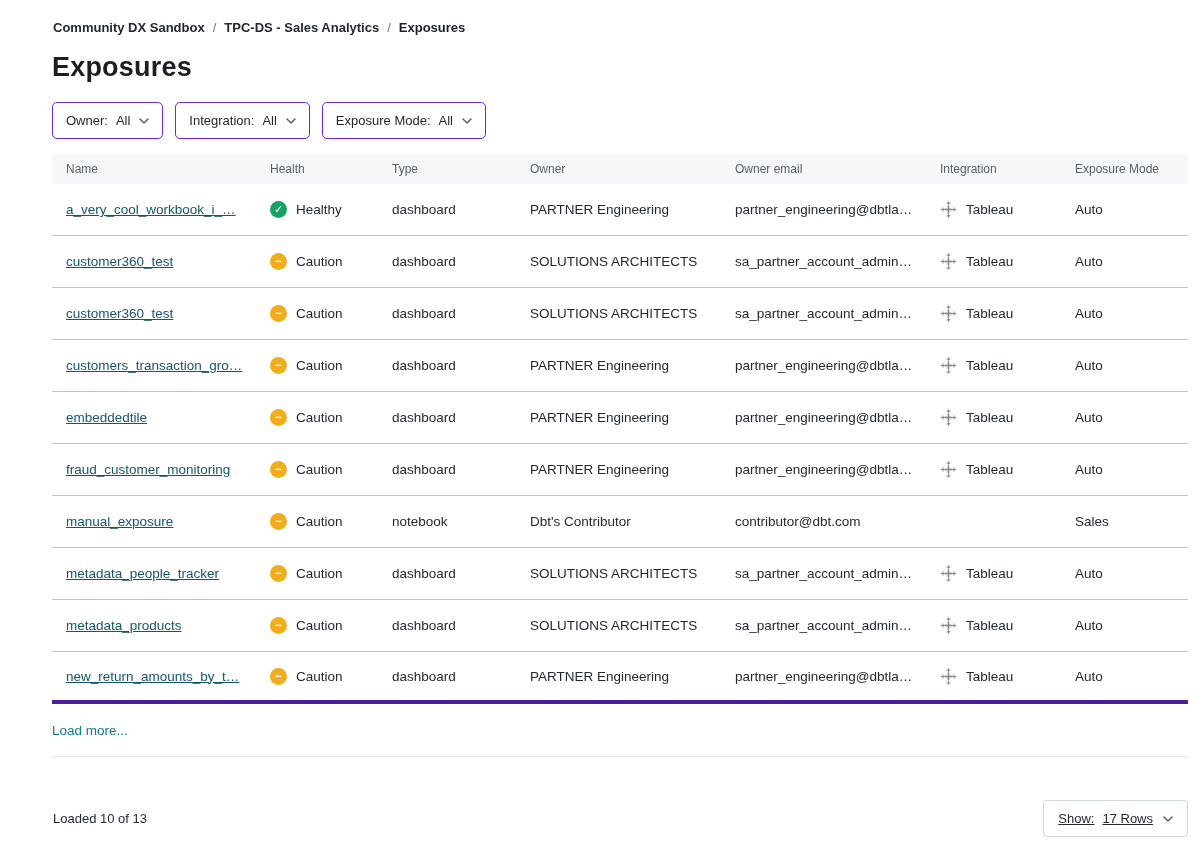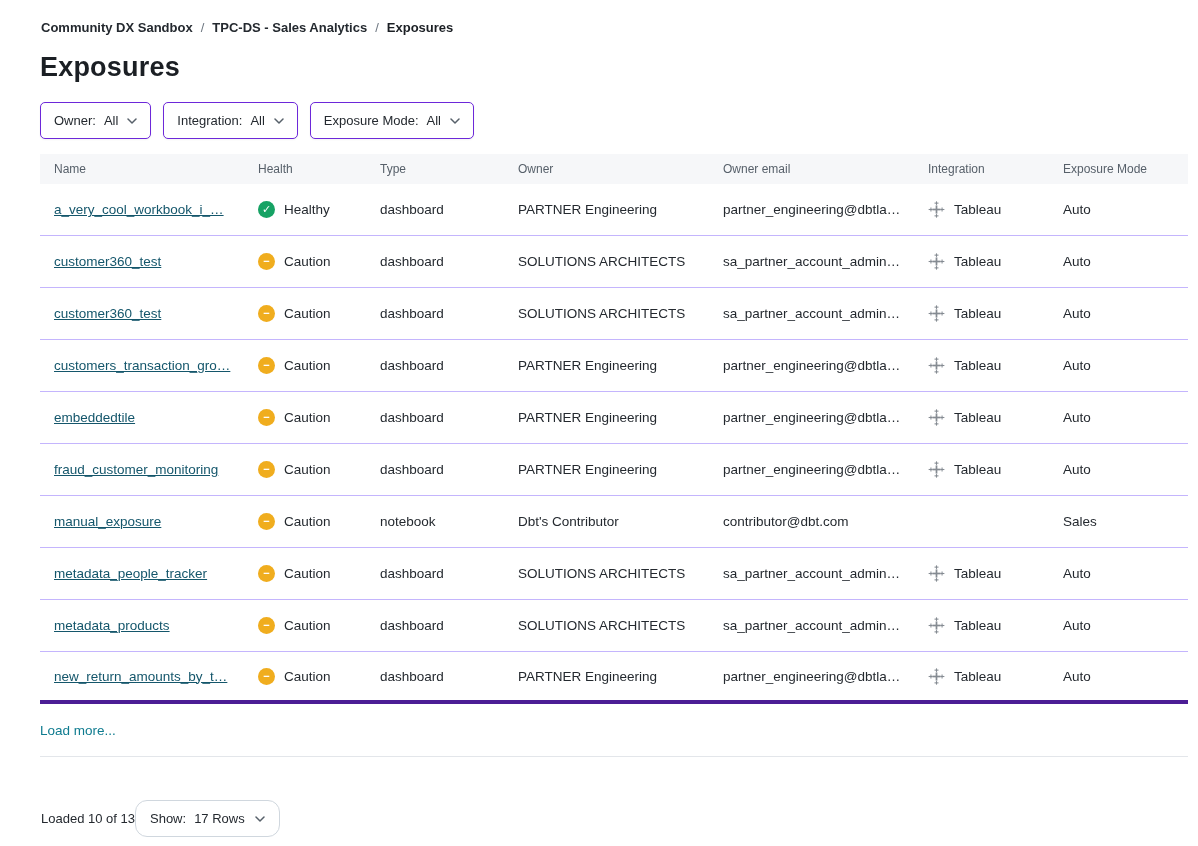--- a/index.html
+++ b/index.html
@@ -2,21 +2,21 @@
 <html style="--healthy: #16a264; --caution: #f0ad1e; --link: #14566b; --load-more: #0e7b8f;"><head>
 <meta charset="utf-8">
 <style>
   * { box-sizing: border-box; margin: 0; padding: 0; }
   html, body { background: #ffffff; }
   body {
     width: 1198px; height: 846px; margin: 0; overflow: hidden;
     font-family: "Liberation Sans", "DejaVu Sans", sans-serif;
     color: #24292f;
   }
-  .page { padding: 20px 10px 0 40px; }
+  .page { padding: 20px 10px 0 52px; }
 
   
   .breadcrumb { display: flex; align-items: center; gap: 8px; font-size: 13px; font-weight: 700; margin-left: 1px; }
   .crumb { color: #24292f; cursor: pointer; }
   .crumb-sep { color: #6e7781; font-weight: 400; }
   .crumb.current { color: #1b1f24; }
 
   
   .page-title { font-size: 27px; font-weight: 700; letter-spacing: .2px; margin-top: 17px; color: #1b1f24; }
 
@@ -55,27 +55,28 @@
     color: #fff; font-size: 11px; font-weight: 700; line-height: 1;
   }
   .badge.healthy { background: var(--healthy, #119e62); }
   .badge.caution { background: var(--caution, #f0ad1e); }
   .ticon { display: inline-flex; width: 17px; height: 17px; flex: 0 0 17px; }
 
   .load-more-row { height: 52px; display: flex; align-items: center; justify-content: flex-start; }
   .load-more { color: var(--load-more, #0e7b8f); font-size: 13.5px; text-decoration: none; cursor: pointer; }
 
   
-  .footer { display: flex; align-items: center; margin-top: 43px; }
+  .footer { display: flex; justify-content: space-between; align-items: center; margin-top: 43px; }
   .loaded-count { font-size: 13px; color: #24292f; margin-left: 1px; }
   .show-btn {
     display: inline-flex; align-items: center; gap: 8px;
-    background: #fff; border: 1px solid #d0d7de; border-radius: 12px;
+    background: #fff; border: 1px solid #d0d7de; border-radius: 4px;
     padding: 10px 14px; font-size: 13px; color: #24292f; cursor: pointer;
     font-family: inherit;
+    text-decoration: underline;
   }
 </style>
 </head>
 <body>
 
 <div class="page">
 
   <nav class="breadcrumb">
     <span class="crumb">Community DX Sandbox</span>
     <span class="crumb-sep">/</span>

